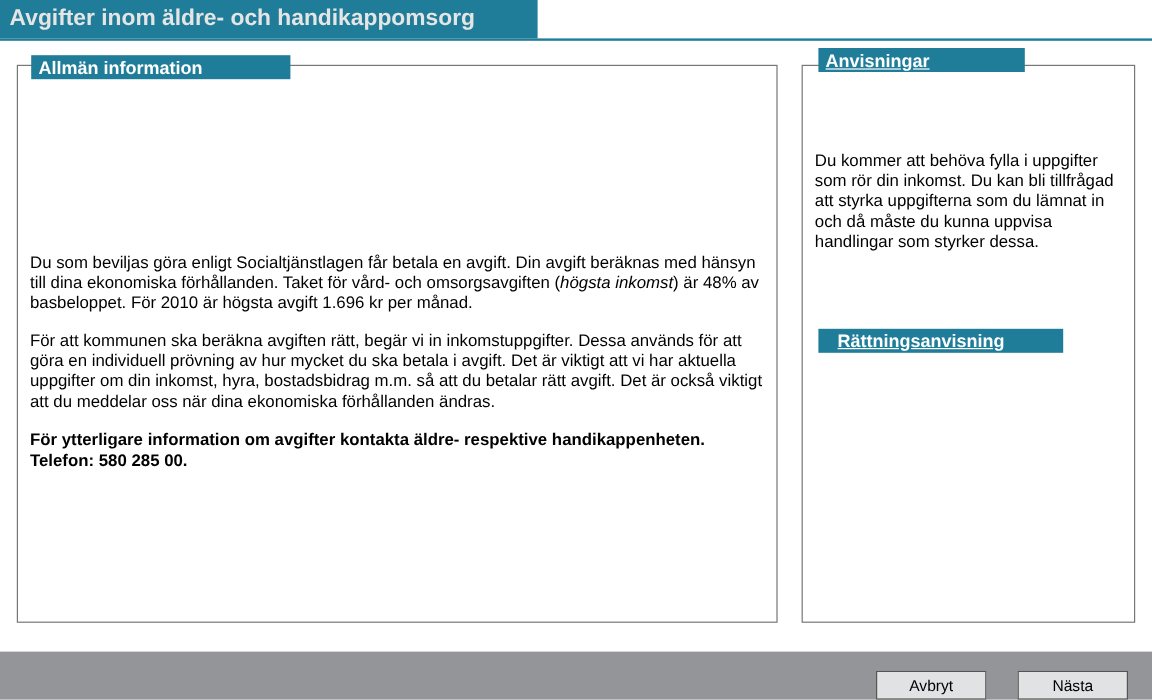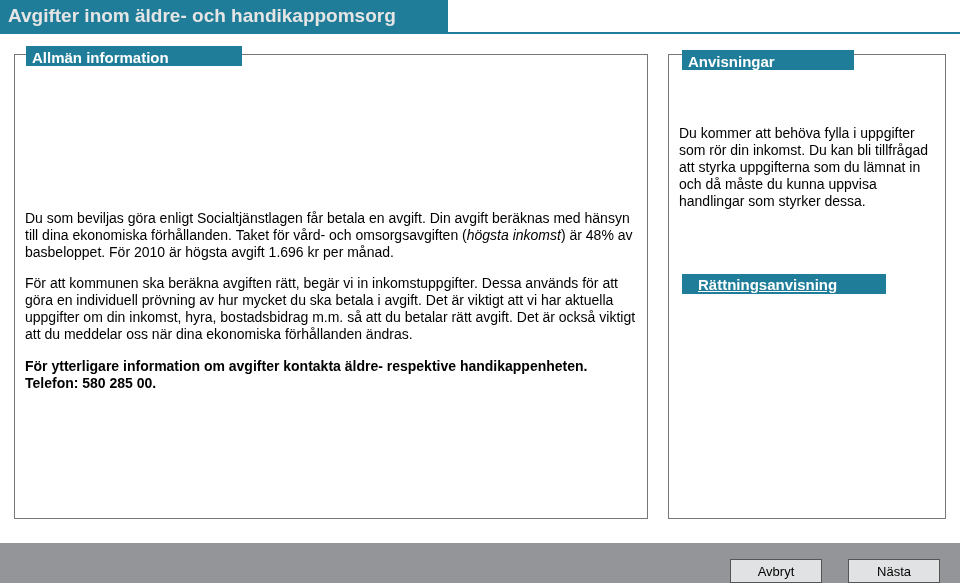--- a/index.html
+++ b/index.html
@@ -66,21 +66,21 @@
 
   
   .side-panel{
     position:absolute;
     left:668px;top:54px;
     width:276px;
     height:463px;
     border:1px solid #777;
   }
   .section-label.anvis{
-    left:682px;top:50px;width:122px;
+    left:682px;top:40px;width:122px;text-decoration:underline;
   }
   .side-text{
     position:absolute;
     left:10px;top:30px;width:258px;
     line-height:1.22;
     margin-top:40px;
   }
   .correction-label{
     position:absolute;
     left:682px;top:274px;width:188px;

